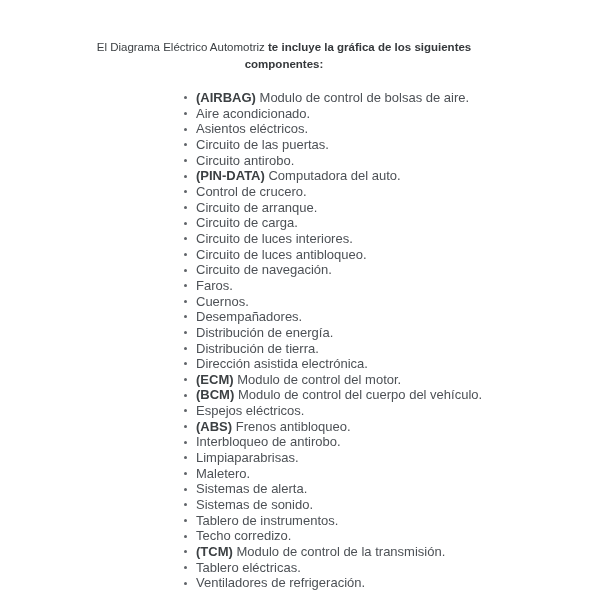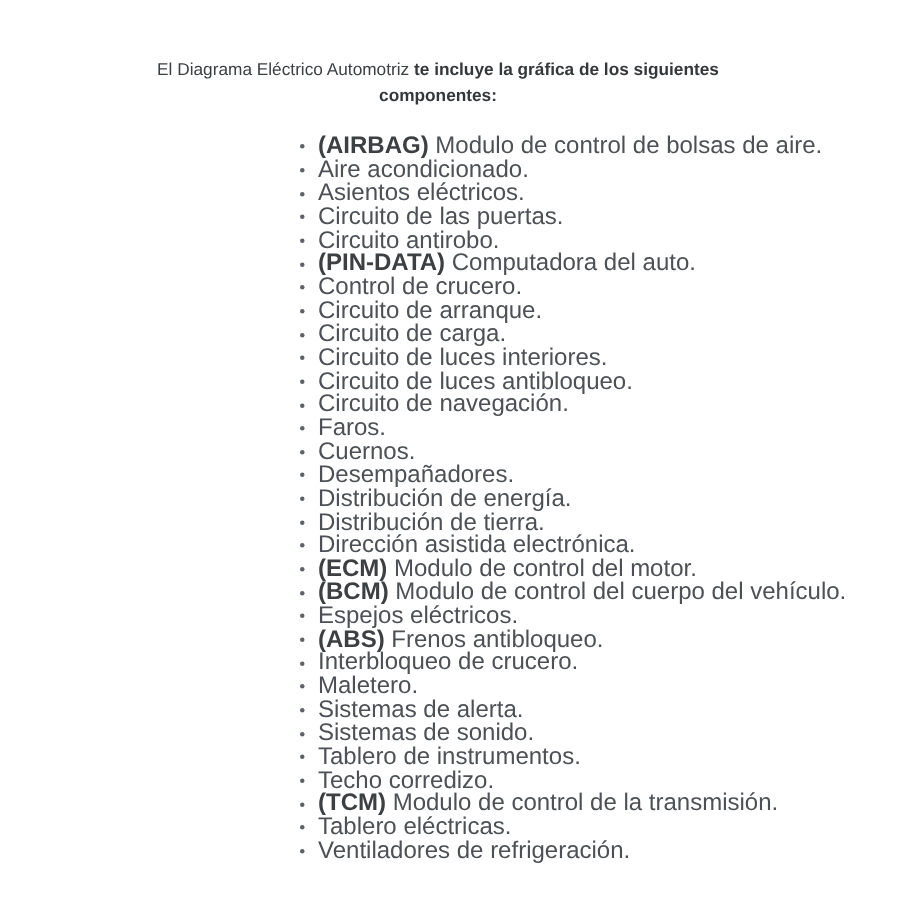--- a/index.html
+++ b/index.html
@@ -12,21 +12,20 @@
     height: 600px;
     overflow: hidden;
     font-family: "Liberation Sans", sans-serif;
     -webkit-font-smoothing: antialiased;
   }
   .page {
     width: 568px;
     height: 600px;
     background: #ffffff;
     box-sizing: border-box;
-    padding-left: 16px;
   }
   .title {
     margin: 0 auto;
     padding-top: 39px;
     max-width: 420px;
     text-align: center;
     font-size: 11.5px;
     line-height: 17px;
     color: #3c4043;
     font-weight: 400;
@@ -36,21 +35,21 @@
     color: #35383b;
   }
   ul.component-list {
     list-style: none;
     margin: 17px 0 0 183px;
     padding: 0;
   }
   ul.component-list li {
     position: relative;
     padding-left: 13px;
-    font-size: 16px;
+    font-size: 13px;
     line-height: 15.65px;
     color: #4d5156;
     font-weight: 400;
     white-space: nowrap;
   }
   ul.component-list li .bullet {
     position: absolute;
     left: 1px;
     top: 6.3px;
     width: 3px;
@@ -90,21 +89,22 @@
       <li><span class="bullet"></span><span>Faros.</span></li>
       <li><span class="bullet"></span><span>Cuernos.</span></li>
       <li><span class="bullet"></span><span>Desempañadores.</span></li>
       <li><span class="bullet"></span><span>Distribución de energía.</span></li>
       <li><span class="bullet"></span><span>Distribución de tierra.</span></li>
       <li><span class="bullet"></span><span>Dirección asistida electrónica.</span></li>
       <li><span class="bullet"></span><strong>(ECM) </strong><span>Modulo de control del motor.</span></li>
       <li><span class="bullet"></span><strong>(BCM) </strong><span>Modulo de control del cuerpo del vehículo.</span></li>
       <li><span class="bullet"></span><span>Espejos eléctricos.</span></li>
       <li><span class="bullet"></span><strong>(ABS) </strong><span>Frenos antibloqueo.</span></li>
-      <li><span class="bullet"></span><span>Interbloqueo de crucero.</span></li>
+      <li><span class="bullet"></span><span>Interbloqueo de antirobo.</span></li>
+      <li><span class="bullet"></span><span>Limpiaparabrisas.</span></li>
       <li><span class="bullet"></span><span>Maletero.</span></li>
       <li><span class="bullet"></span><span>Sistemas de alerta.</span></li>
       <li><span class="bullet"></span><span>Sistemas de sonido.</span></li>
       <li><span class="bullet"></span><span>Tablero de instrumentos.</span></li>
       <li><span class="bullet"></span><span>Techo corredizo.</span></li>
       <li><span class="bullet"></span><strong>(TCM) </strong><span>Modulo de control de la transmisión.</span></li>
       <li><span class="bullet"></span><span>Tablero eléctricas.</span></li>
       <li><span class="bullet"></span><span>Ventiladores de refrigeración.</span></li>
     </ul>
 

